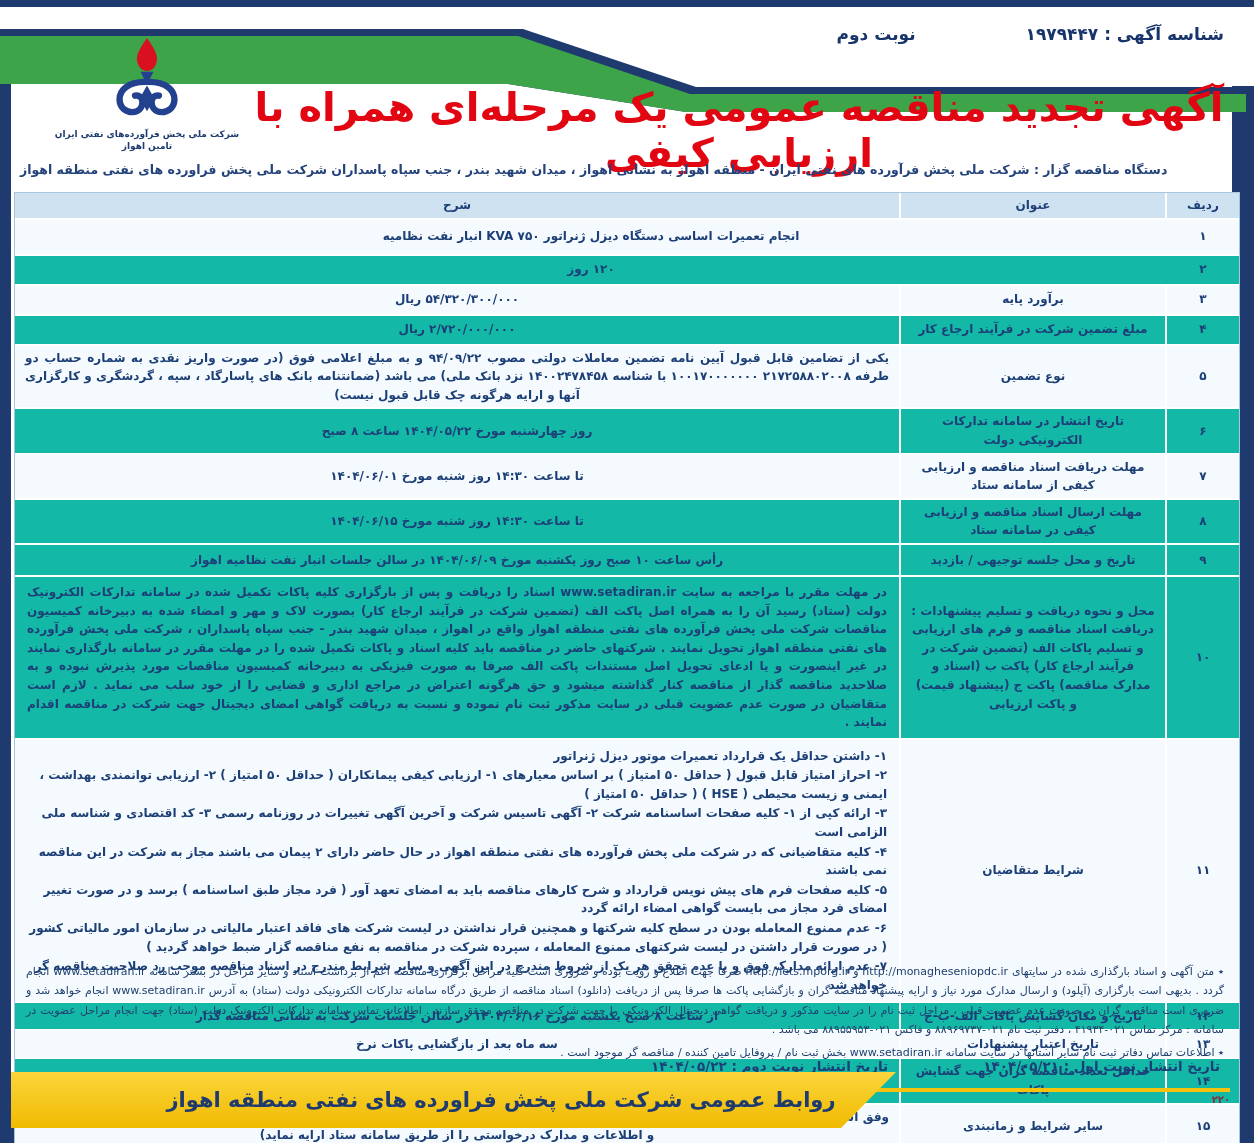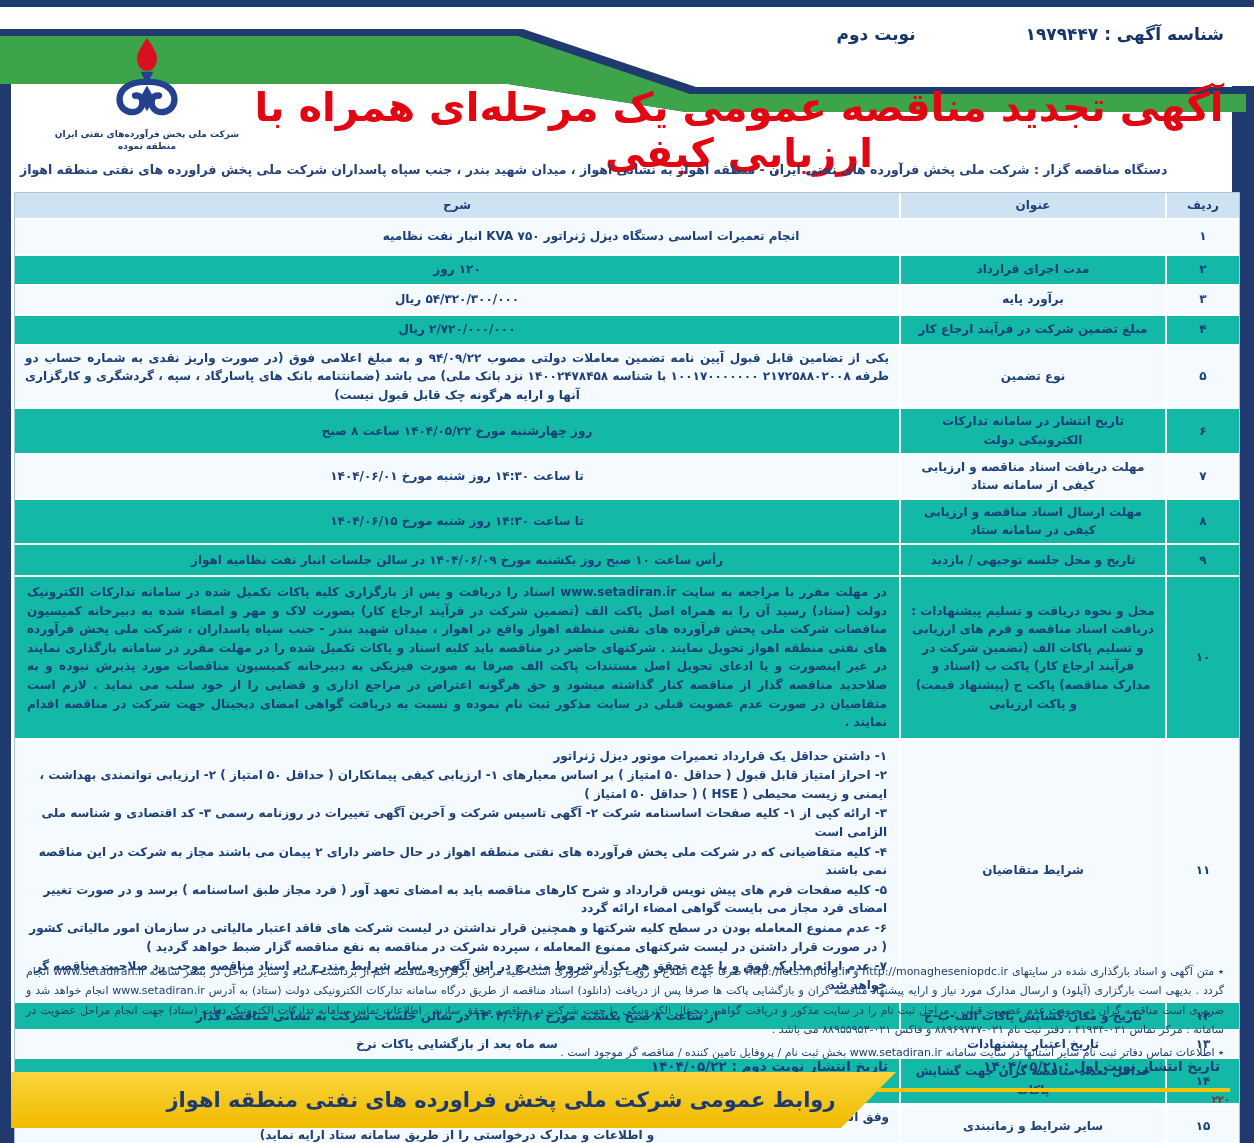--- a/index.html
+++ b/index.html
@@ -72,21 +72,21 @@
 
   <div class="logo">
     <svg width="92" height="86" viewBox="0 0 100 94" aria-hidden="true">
       <path d="M50 0 C41 13 37 20 40 28 C42 34 46 36 50 36 C54 36 58 34 60 28 C63 20 59 13 50 0 Z" fill="#d8101f"></path>
       <path d="M43 37 L57 37 L52 47 L48 47 Z" fill="#23418f"></path>
       <path d="M48 48 C 28 48 20 58 20 67 C20 76 27 81 34 81 C41 81 45 76 45 70 C45 65 41 62 37 63" stroke="#23418f" stroke-width="7" fill="none" stroke-linecap="round"></path>
       <path d="M52 48 C 72 48 80 58 80 67 C80 76 73 81 66 81 C59 81 55 76 55 70 C55 65 59 62 63 63" stroke="#23418f" stroke-width="7" fill="none" stroke-linecap="round"></path>
       <path d="M50 52 L58 66 L50 80 L42 66 Z" fill="#23418f"></path>
     </svg>
     <div class="cap">شرکت ملی پخش فرآورده‌های نفتی ایران</div>
-    <div class="cap">منطقه نموده</div>
+    <div class="cap">تامین اهواز</div>
   </div>
 
   <div class="big-title">آگهی تجدید مناقصه عمومی یک مرحله‌ای همراه با ارزیابی کیفی</div>
 
   <div class="organizer">دستگاه مناقصه گزار : شرکت ملی پخش فرآورده های نفتی ایران - منطقه اهواز به نشانی اهواز ، میدان شهید بندر ، جنب سپاه پاسداران شرکت ملی پخش فراورده های نفتی منطقه اهواز</div>
 
   <div class="wm">زنجیره</div>
 
   <div class="tbl">
     <div class="trow" style="min-height:24px;">
@@ -95,21 +95,20 @@
       <div class="cell c-de bg-h">شرح</div>
     </div>
 
     <div class="trow" style="min-height:34px;">
       <div class="cell c-no bg-w">۱</div>
       <div class="cell c-de bg-w">انجام تعمیرات اساسی دستگاه دیزل ژنراتور ۷۵۰ KVA انبار نفت نظامیه</div>
     </div>
 
     <div class="trow" style="min-height:28px;">
       <div class="cell c-no bg-b">۲</div>
-      <div class="cell c-ti bg-b">مدت اجرای قرارداد</div>
       <div class="cell c-de bg-b">۱۲۰ روز</div>
     </div>
 
     <div class="trow" style="min-height:28px;">
       <div class="cell c-no bg-w">۳</div>
       <div class="cell c-ti bg-w">برآورد پایه</div>
       <div class="cell c-de bg-w">۵۴/۳۲۰/۳۰۰/۰۰۰ ریال</div>
     </div>
 
     <div class="trow" style="min-height:28px;">

